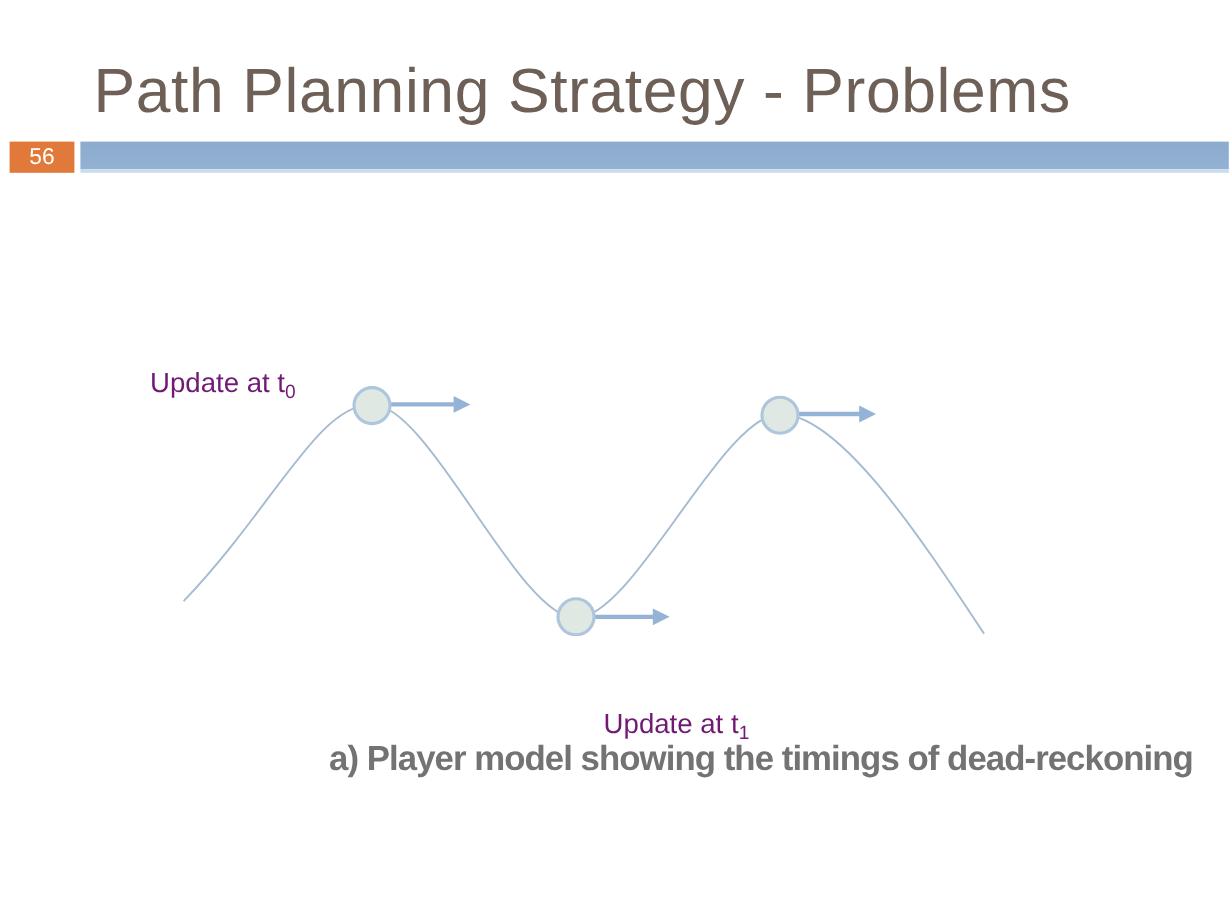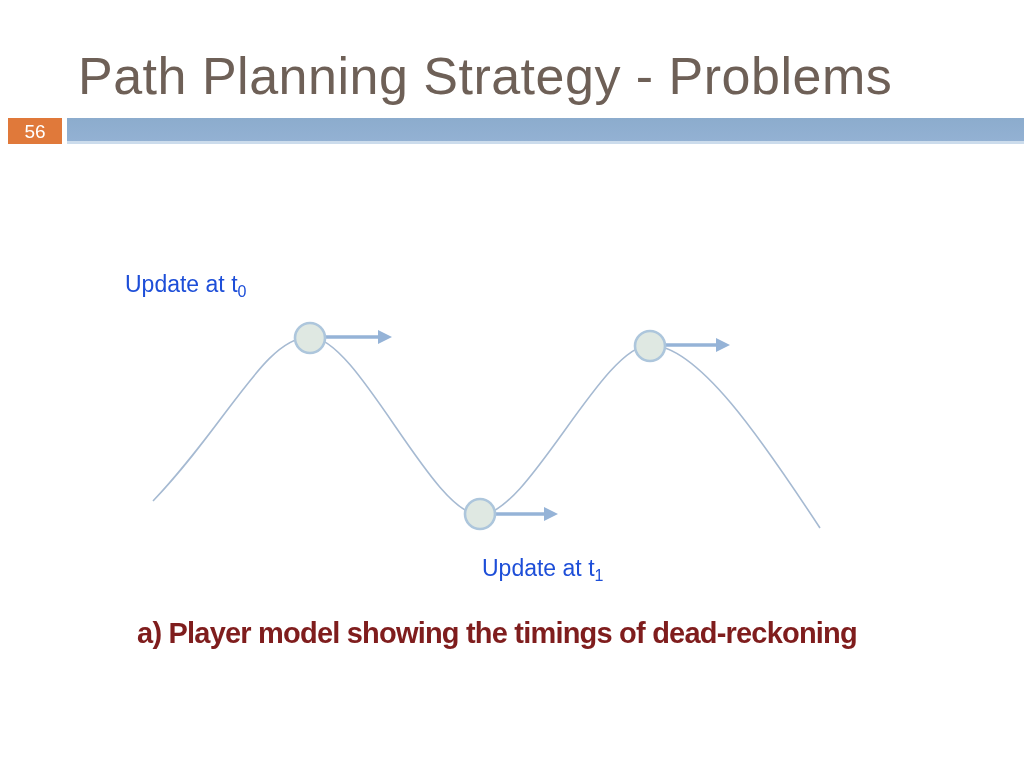--- a/index.html
+++ b/index.html
@@ -62,41 +62,42 @@
     stroke-width: 3.6;
     fill: none;
   }
   .arrow-head {
     fill: var(--arrow, #95b3d7);
     stroke: none;
   }
   .wave-label {
     position: absolute;
     font-size: 23px;
-    color: #1d4ed8;
+    color: #701a75;
     white-space: nowrap;
     line-height: 1;
+    margin-top: 35px;
   }
   .wave-label sub {
     font-size: 16px;
     line-height: 0;
     vertical-align: -5px;
   }
   .label-t0 { left: 125px; top: 273px; }
-  .label-t1 { left: 482px; top: 557px; }
+  .label-t1 { left: 503px; top: 557px; }
   .figure-caption {
     position: absolute;
     left: 0; top: 613px;
     width: 994px;
-    text-align: center;
+    text-align: right;
     font-size: 29px;
     font-weight: 700;
     letter-spacing: -0.8px;
     line-height: 40px;
-    color: #7f1d1d;
+    color: #737373;
   }
 </style>
 </head>
 <body>
 
 <div class="slide">
 
   <div class="slide-title">Path Planning Strategy - Problems</div>
 
   <div class="slide-number-badge">56</div>

